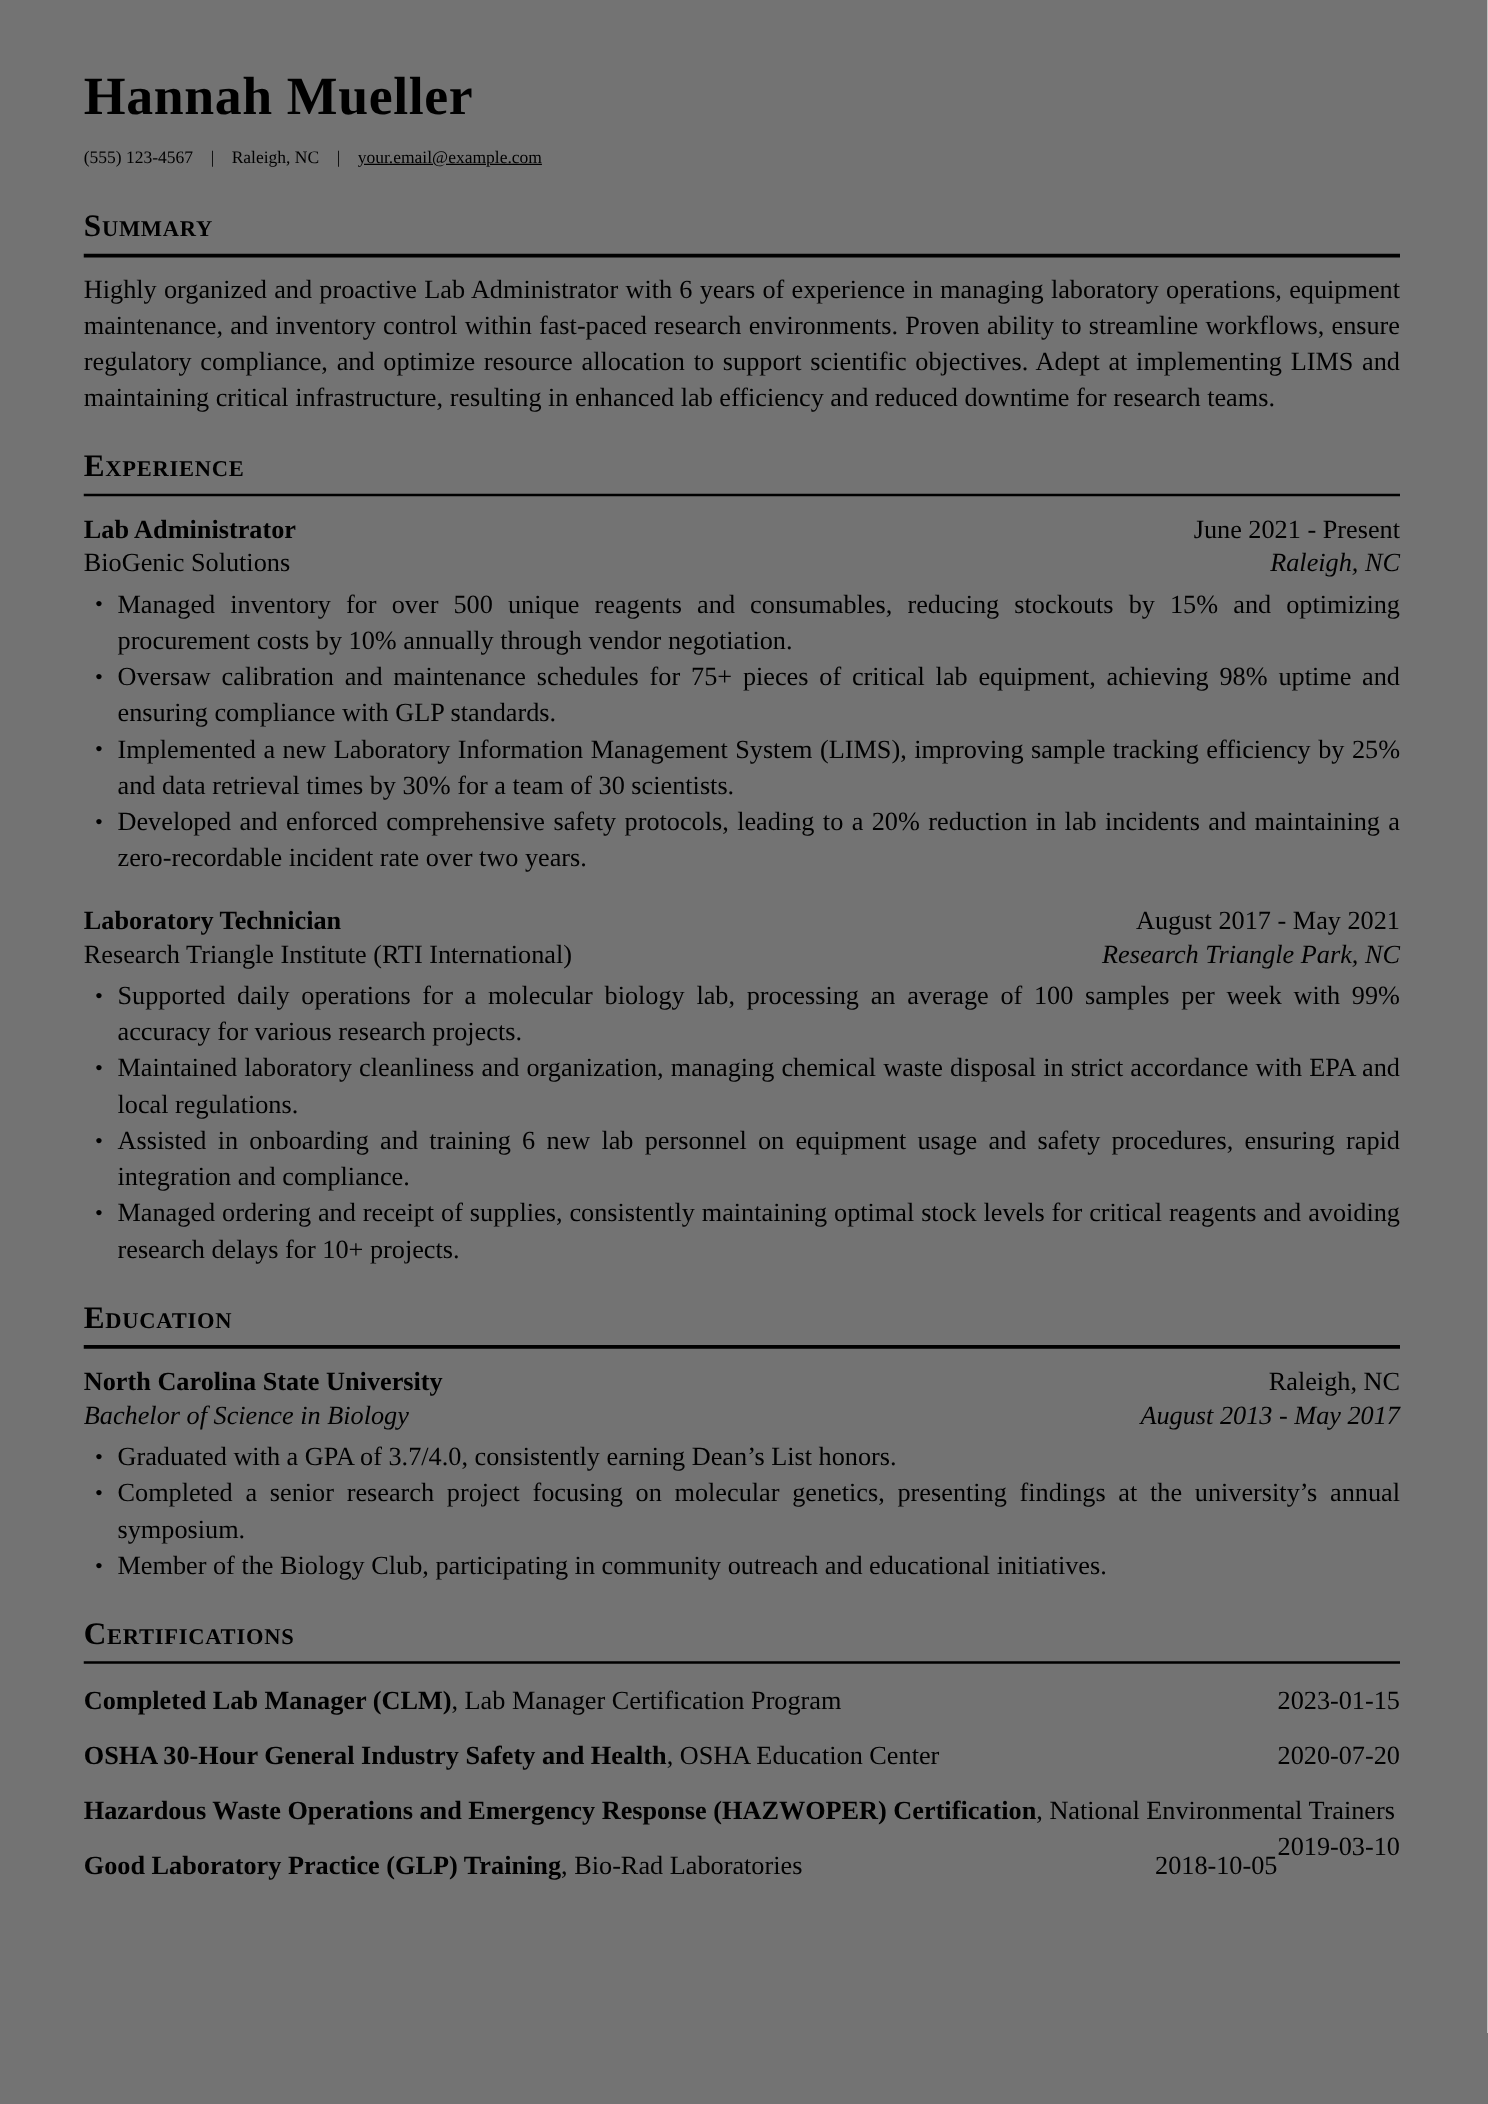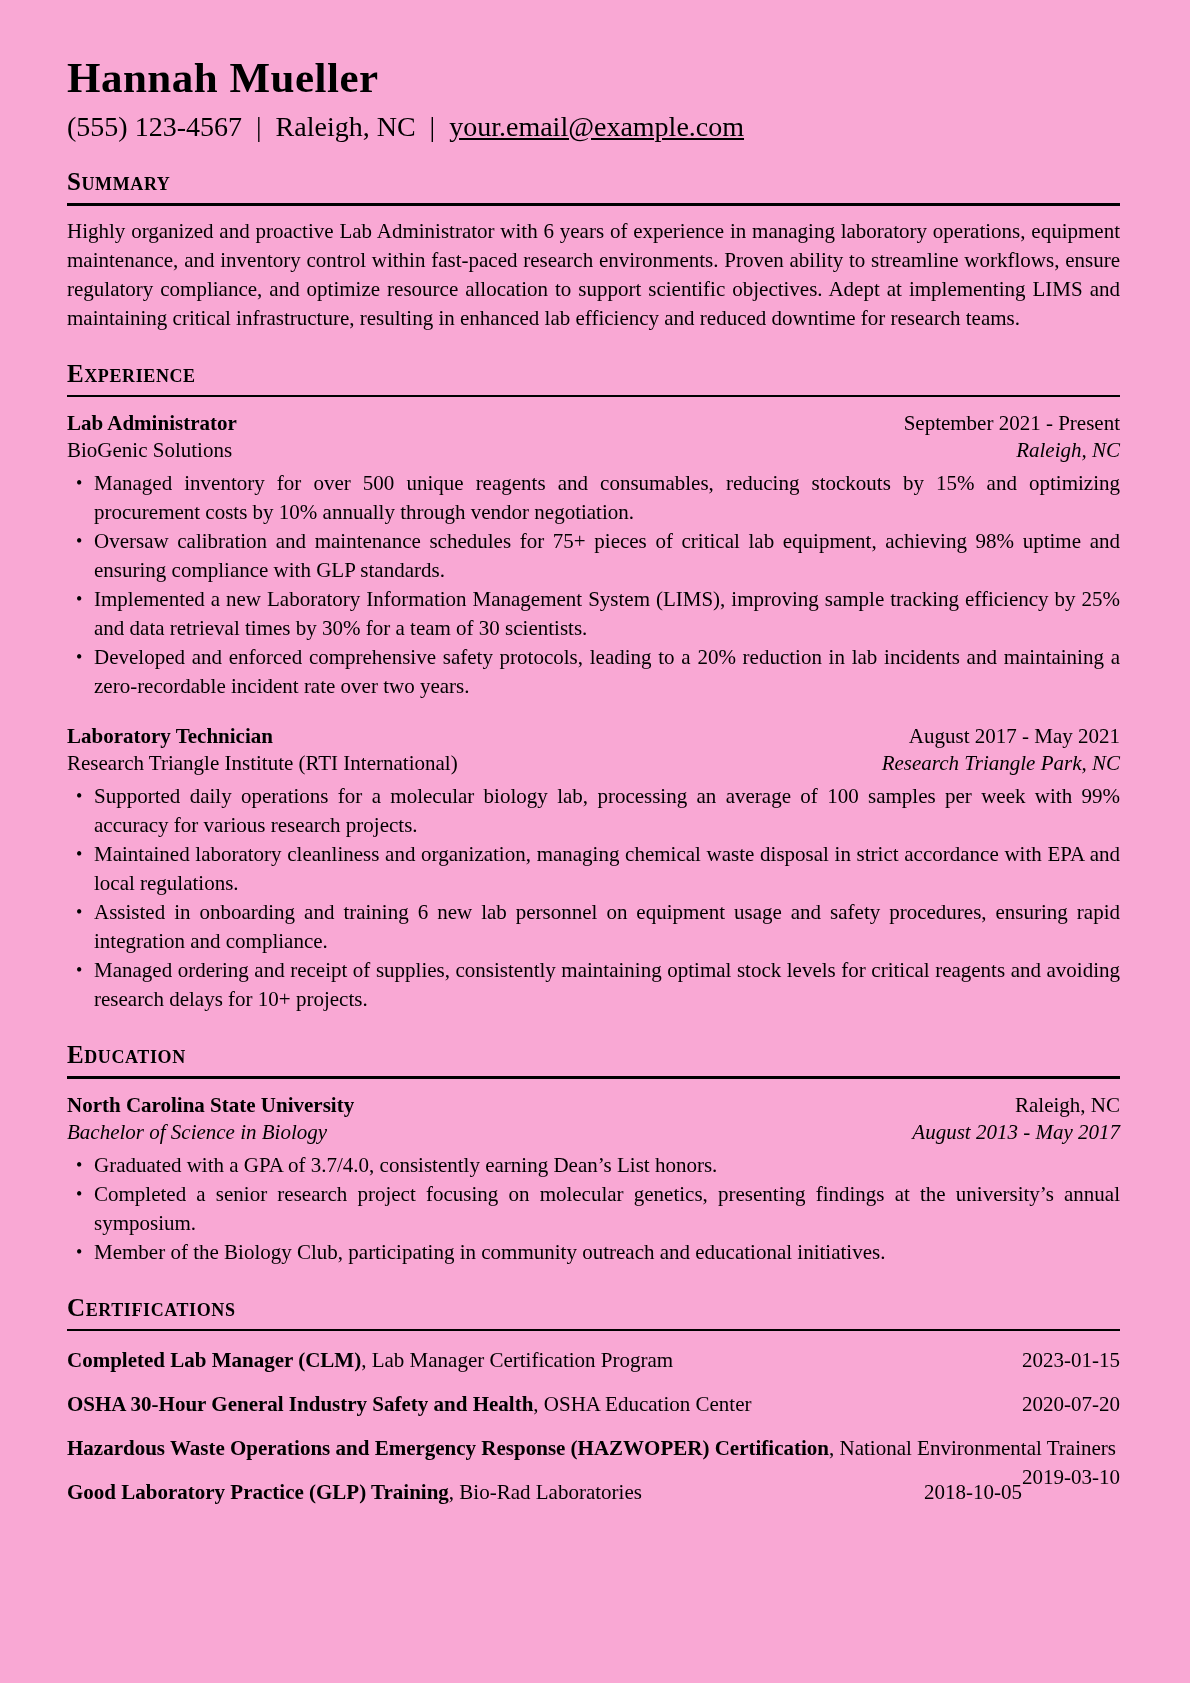--- a/index.html
+++ b/index.html
@@ -1,37 +1,37 @@
 <!DOCTYPE html>
 <html><head>
 <meta charset="utf-8">
 <style>
   * { margin: 0; padding: 0; box-sizing: border-box; }
   html, body { background: #ffffff; }
   .page {
     width: 1190px;
     height: 1683px;
     margin: 0 auto;
-    background: #f9a8d4;
+    background: #737373;
     color: #000000;
     font-family: "Liberation Serif", "DejaVu Serif", serif;
     font-size: 21px;
     line-height: 29px;
     padding: 54px 70px 40px 67px;
     overflow: hidden;
   }
   .name {
     font-size: 43px;
     font-weight: bold;
     line-height: 48px;
     letter-spacing: 0.5px;
   }
   .contact-line {
     margin-top: 10px;
-    font-size: 28px;
+    font-size: 14px;
   }
   .contact-sep {
     display: inline-block;
     margin: 0 14px;
   }
   .email-link {
     color: #000000;
     text-decoration: underline;
     cursor: pointer;
   }
@@ -108,21 +108,21 @@
     <div class="summary-text">Highly organized and proactive Lab Administrator with 6 years of experience in managing laboratory operations, equipment maintenance, and inventory control within fast-paced research environments. Proven ability to streamline workflows, ensure regulatory compliance, and optimize resource allocation to support scientific objectives. Adept at implementing LIMS and maintaining critical infrastructure, resulting in enhanced lab efficiency and reduced downtime for research teams.</div>
   </div>
 
   <div class="section">
     <div class="sec-title">Experience</div>
     <div class="sec-rule"></div>
 
     <div class="entry">
       <div class="entry-row">
         <span class="role">Lab Administrator</span>
-        <span>September 2021 - Present</span>
+        <span>June 2021 - Present</span>
       </div>
       <div class="entry-row">
         <span>BioGenic Solutions</span>
         <span class="loc-italic">Raleigh, NC</span>
       </div>
       <ul class="bullets">
         <li><span class="bullet-marker">•</span><span>Managed inventory for over 500 unique reagents and consumables, reducing stockouts by 15% and optimizing procurement costs by 10% annually through vendor negotiation.</span></li>
         <li><span class="bullet-marker">•</span><span>Oversaw calibration and maintenance schedules for 75+ pieces of critical lab equipment, achieving 98% uptime and ensuring compliance with GLP standards.</span></li>
         <li><span class="bullet-marker">•</span><span>Implemented a new Laboratory Information Management System (LIMS), improving sample tracking efficiency by 25% and data retrieval times by 30% for a team of 30 scientists.</span></li>
         <li><span class="bullet-marker">•</span><span>Developed and enforced comprehensive safety protocols, leading to a 20% reduction in lab incidents and maintaining a zero-recordable incident rate over two years.</span></li>

